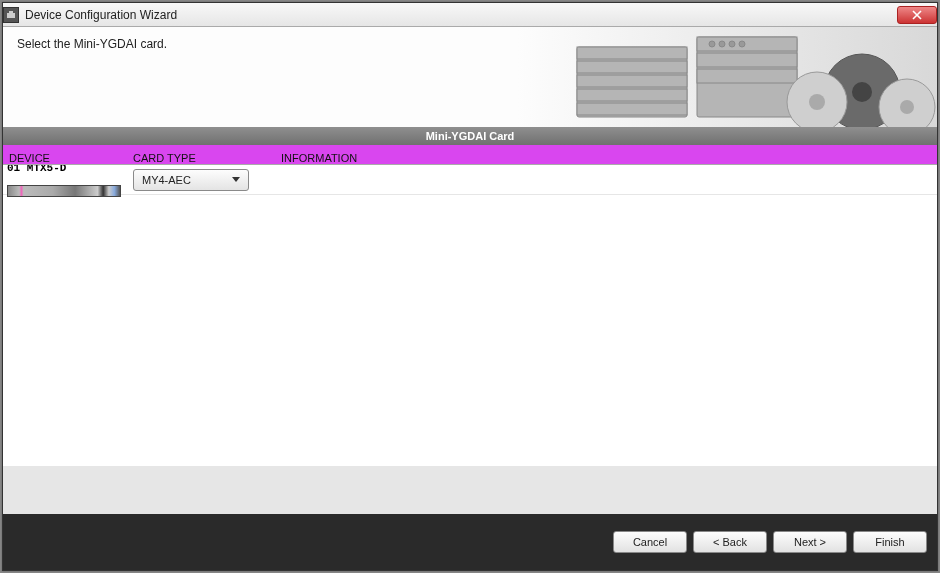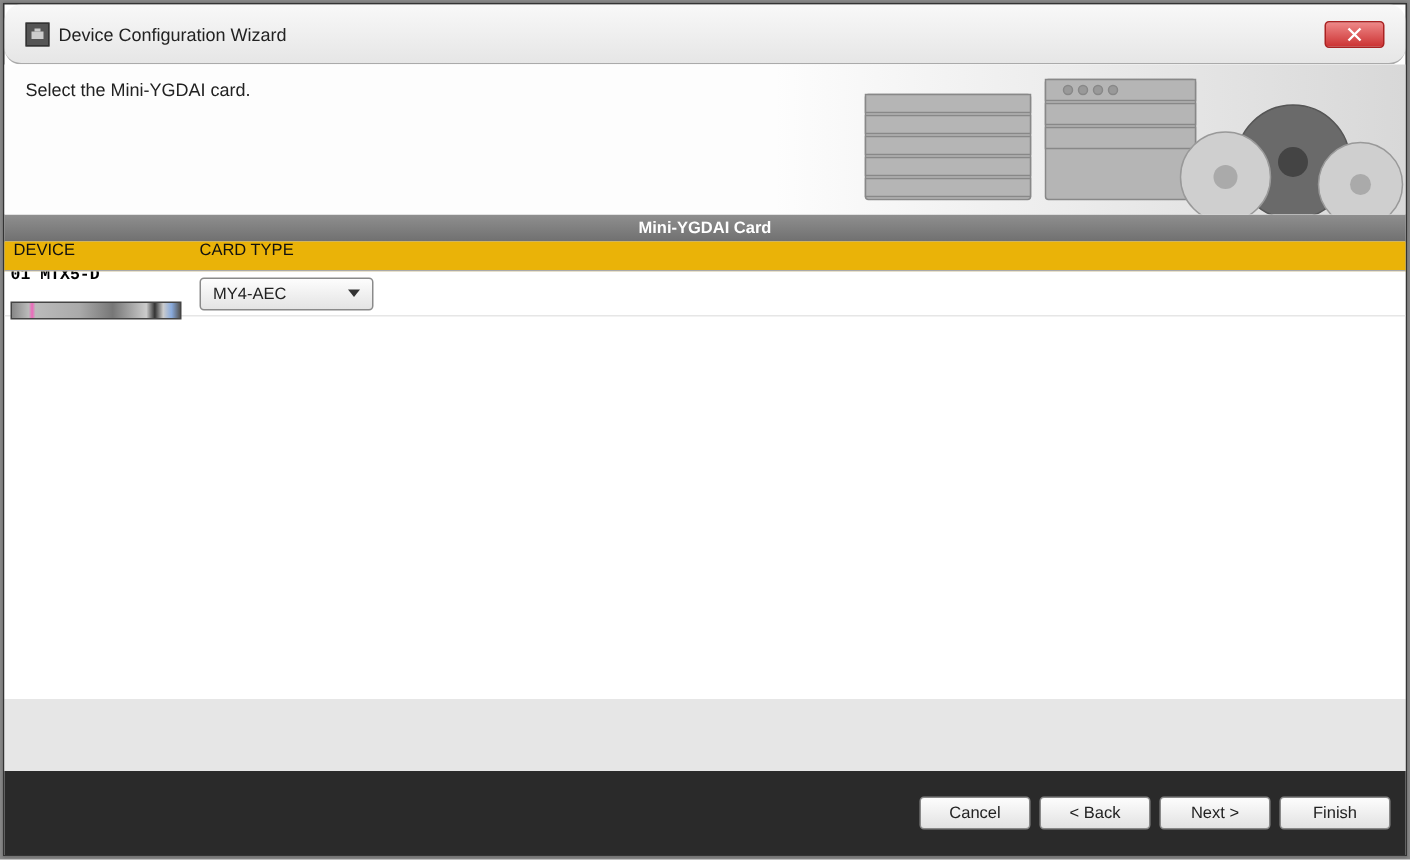--- a/index.html
+++ b/index.html
@@ -1,34 +1,34 @@
 <!DOCTYPE html>
 <html><head>
   <meta charset="utf-8">
   <style>
     * { box-sizing: border-box; margin: 0; padding: 0; }
     body { font-family: Tahoma, Arial, sans-serif; font-size: 11px; background: #888; width: 940px; height: 573px; overflow: hidden; position: relative; }
     
     .window { width: 936px; height: 569px; margin: 2px; background: #fff; border: 1px solid #333; display: flex; flex-direction: column; box-shadow: 0 0 2px rgba(0,0,0,0.3); }
     
-    .titlebar { height: 40px; background: linear-gradient(to bottom, #f8f8f8, #e6e6e6); border-bottom: 1px solid #aaa; display: flex; align-items: center; padding: 0 14px; border-radius: 11px; }
+    .titlebar { height: 24px; background: linear-gradient(to bottom, #f8f8f8, #e6e6e6); border-bottom: 1px solid #aaa; display: flex; align-items: center; padding: 0 0; }
     .titlebar .app-icon { width: 16px; height: 16px; background: #555; border: 1px solid #333; margin-right: 6px; display: flex; align-items: center; justify-content: center; }
     .titlebar .app-icon svg { width: 10px; height: 10px; }
     .titlebar .title { flex: 1; font-size: 12px; color: #222; }
     .close-btn { width: 40px; height: 18px; background: linear-gradient(to bottom, #e88, #c33); border: 1px solid #a22; border-radius: 3px; display: flex; align-items: center; justify-content: center; cursor: pointer; }
     .close-btn svg { width: 10px; height: 10px; }
     
     .banner { height: 100px; background: linear-gradient(to right, #fdfdfd 0%, #fdfdfd 55%, #d8d8d8 100%); position: relative; padding: 10px 14px; overflow: hidden; }
     .banner .sys-title { color: #0044cc; font-size: 13px; font-weight: bold; text-decoration: underline; margin-bottom: 14px; cursor: pointer; }
     .banner .instruction { color: #222; font-size: 12px; }
     .banner .equipment { position: absolute; right: 0; top: 0; bottom: 0; width: 370px; }
     
     .section-header { height: 18px; background: linear-gradient(to bottom, #8f8f8f, #707070); color: #fff; font-size: 11px; font-weight: bold; text-align: center; line-height: 18px; }
     
-    .column-header { height: 20px; background: #eab308; border-bottom: 1px solid #aaa; display: flex; align-items: flex-start; font-size: 11px; color: #111; }
+    .column-header { height: 20px; background: #d946ef; border-bottom: 1px solid #aaa; display: flex; align-items: flex-end; font-size: 11px; color: #111; }
     .col-device { width: 130px; padding-left: 6px; }
     .col-card { width: 148px; }
     .col-info { flex: 1; }
     
     .table-body { flex: 1; background: #fff; overflow: auto; }
     .table-row { height: 30px; display: flex; align-items: center; border-bottom: 1px solid #e6e6e6; }
     .device-cell { width: 130px; padding-left: 4px; display: flex; flex-direction: column; justify-content: center; gap: 11px; }
     .device-label { font-family: "Courier New", monospace; font-size: 11px; font-weight: bold; color: #000; }
     .device-thumb { width: 114px; height: 12px; background: linear-gradient(to right, #888 0%, #bbb 10%, #e6b 12%, #bbb 14%, #aaa 40%, #777 60%, #ccc 80%, #333 85%, #ccc 90%, #8ad 95%, #555 100%); border: 1px solid #444; }
     
@@ -101,20 +101,21 @@
         <circle cx="340" cy="80" r="7" fill="#aaa"></circle>
       </svg>
     </div>
   </div>
 
   <div class="section-header">Mini-YGDAI Card</div>
 
   <div class="column-header">
     <div class="col-device">DEVICE</div>
     <div class="col-card">CARD TYPE</div>
+    <div class="col-info">INFORMATION</div>
   </div>
 
   <div class="table-body">
     <div class="table-row">
       <div class="device-cell">
         <div class="device-label">01 MTX5-D</div>
         <div class="device-thumb"></div>
       </div>
       <div class="card-cell">
         <div class="dropdown">

